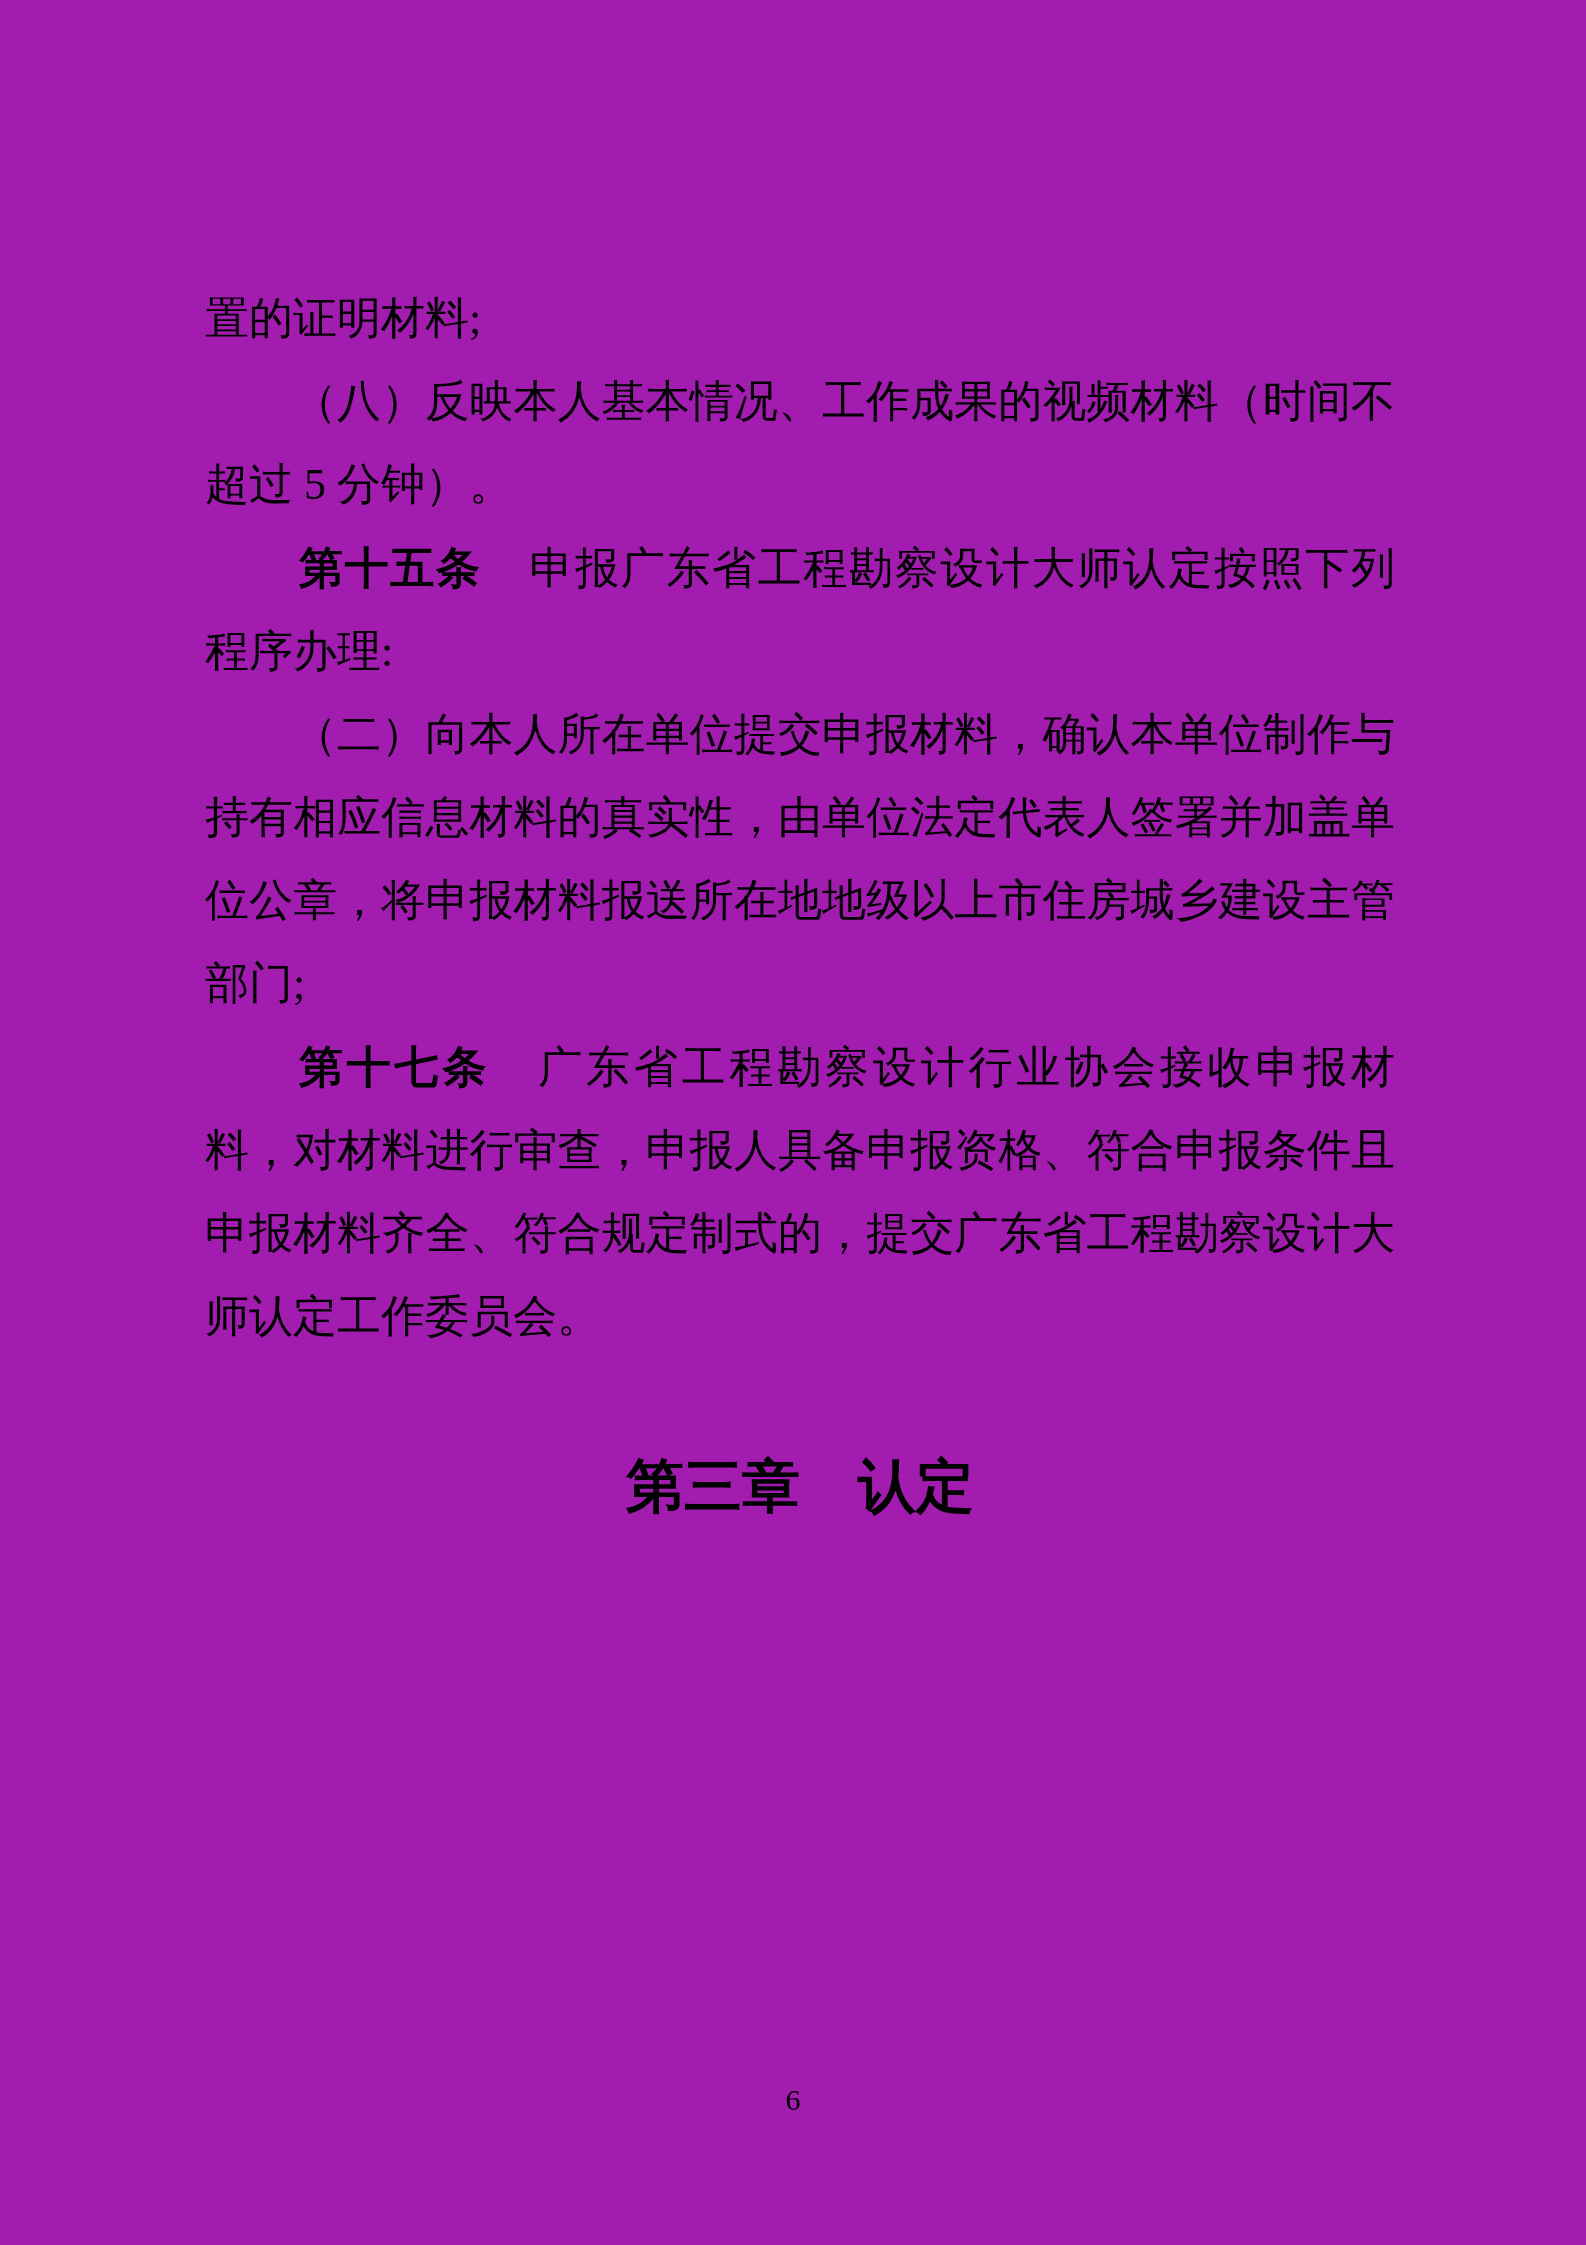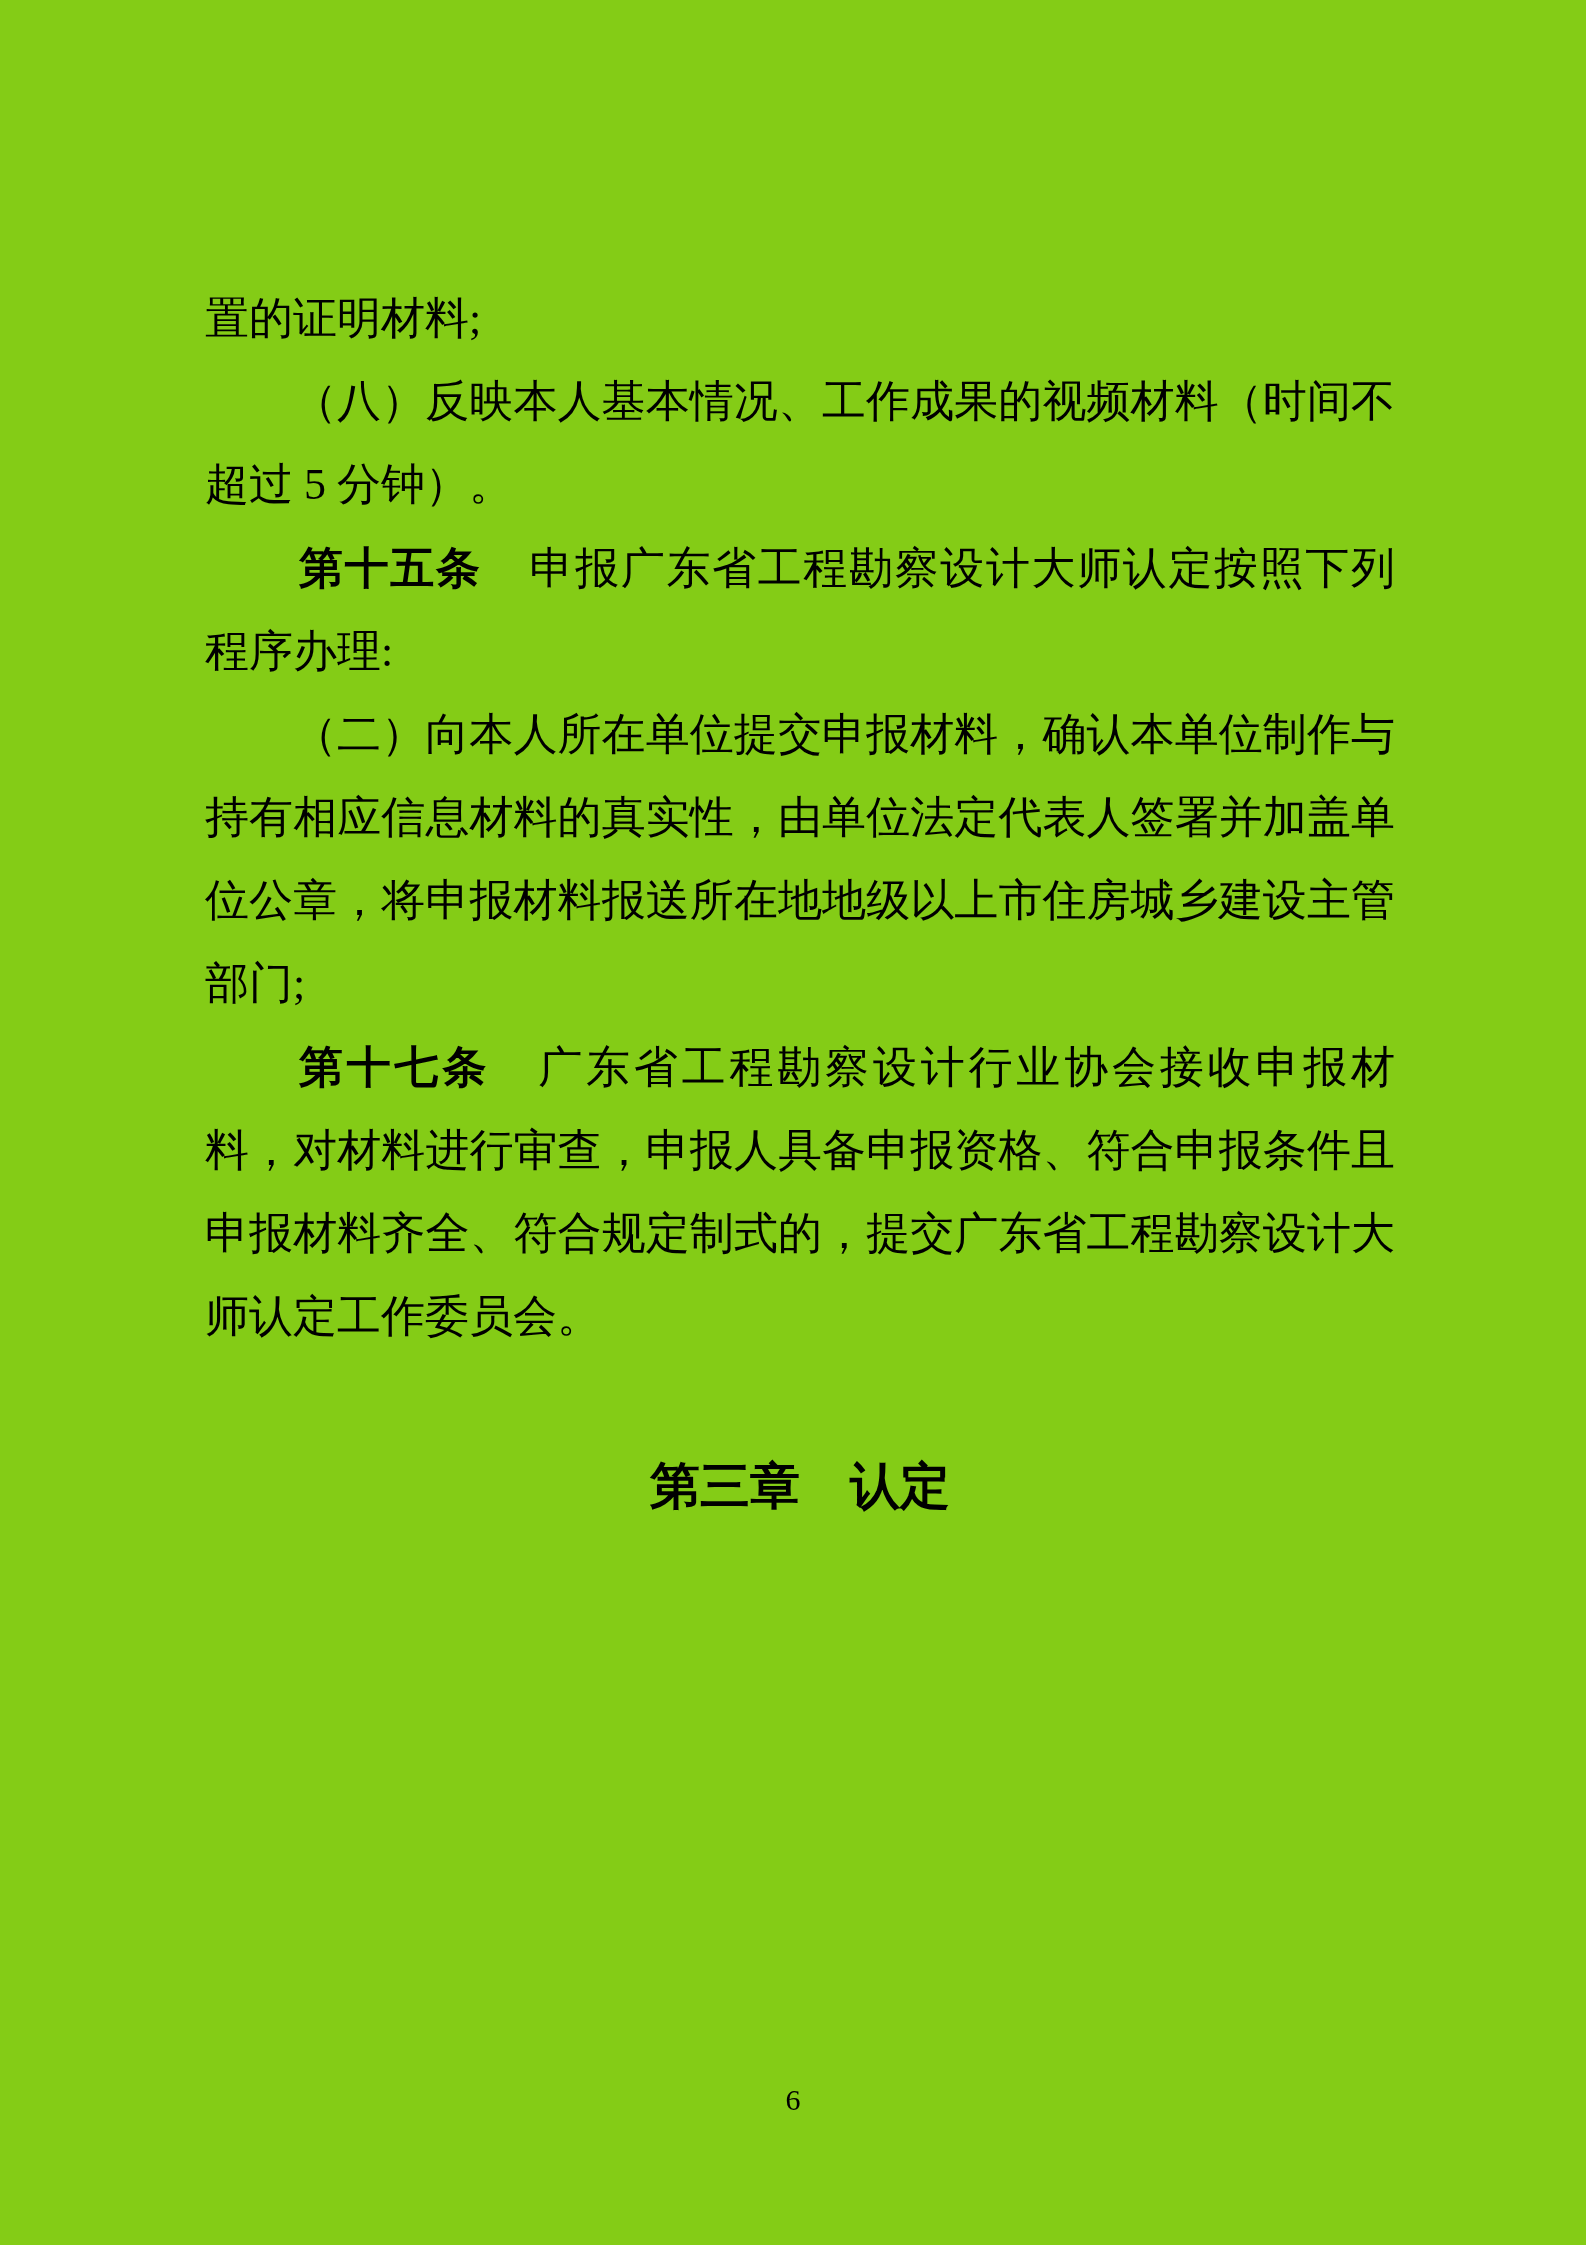--- a/index.html
+++ b/index.html
@@ -4,21 +4,21 @@
 <style>
   html, body {
     margin: 0;
     padding: 0;
     background: #ffffff;
   }
   .page {
     position: relative;
     width: 1586px;
     height: 2245px;
-    background: #84cc16;
+    background: #a21caf;
     overflow: hidden;
     color: #000000;
     font-family: "Liberation Serif", "DejaVu Serif", serif;
   }
   .body-text {
     position: absolute;
     left: 205px;
     top: 277px;
     width: 1190px;
     font-size: 44px;
@@ -40,21 +40,21 @@
   }
   .term {
     font-weight: 700;
     font-family: "Liberation Sans", "DejaVu Sans", sans-serif;
     margin-right: 48px;
     margin-left: 6px;
   }
   .chapter {
     margin: 76px 0 0 0;
     padding: 0;
-    font-size: 50px;
+    font-size: 58px;
     line-height: 105px;
     font-weight: 700;
     text-align: center;
     text-align-last: center;
     text-indent: 0;
     font-family: "Liberation Serif", "DejaVu Serif", serif;
   }
   .after-chapter {
     margin-top: 54px;
   }

